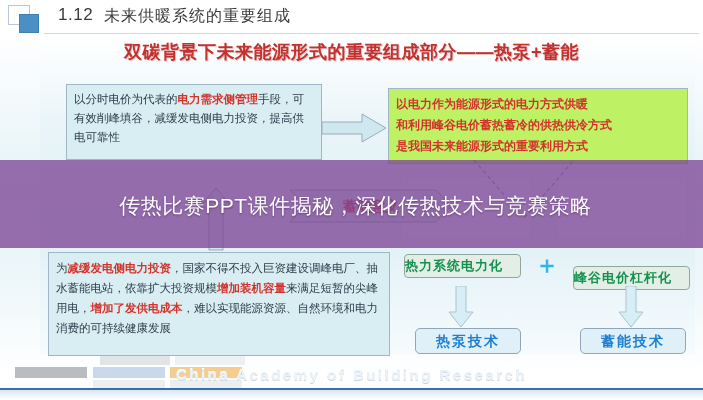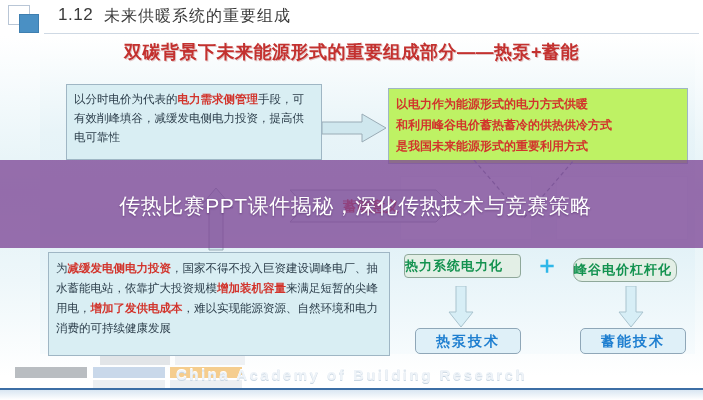--- a/index.html
+++ b/index.html
@@ -55,21 +55,21 @@
     line-height:36px;text-align:center;font-size:14px;font-weight:bold;color:#d2342c;}
 
   
   .dashv{position:absolute;left:470px;top:160px;width:110px;height:62px;}
 
   
   .greenbox{position:absolute;box-sizing:border-box;height:24px;line-height:22px;
     background:#e3efe6;border:1px solid #8fa89a;border-radius:4px;
     text-align:left;font-size:13px;font-weight:bold;color:#13924f;letter-spacing:1px;}
   #green-left{left:404px;top:254px;width:117px;}
-  #green-right{left:573px;top:258px;width:104px;border-radius:9px;}
+  #green-right{left:573px;top:266px;width:117px;}
   .plus{position:absolute;left:533px;top:252px;width:28px;height:28px;
     font-size:24px;line-height:26px;font-weight:bold;color:#2fb7e8;text-align:center;}
 
   
   .arrow-down{position:absolute;width:26px;height:42px;}
   #dn-left{left:448px;top:286px;}
   #dn-right{left:618px;top:286px;}
 
   
   .bluebox{position:absolute;box-sizing:border-box;height:26px;line-height:24px;

